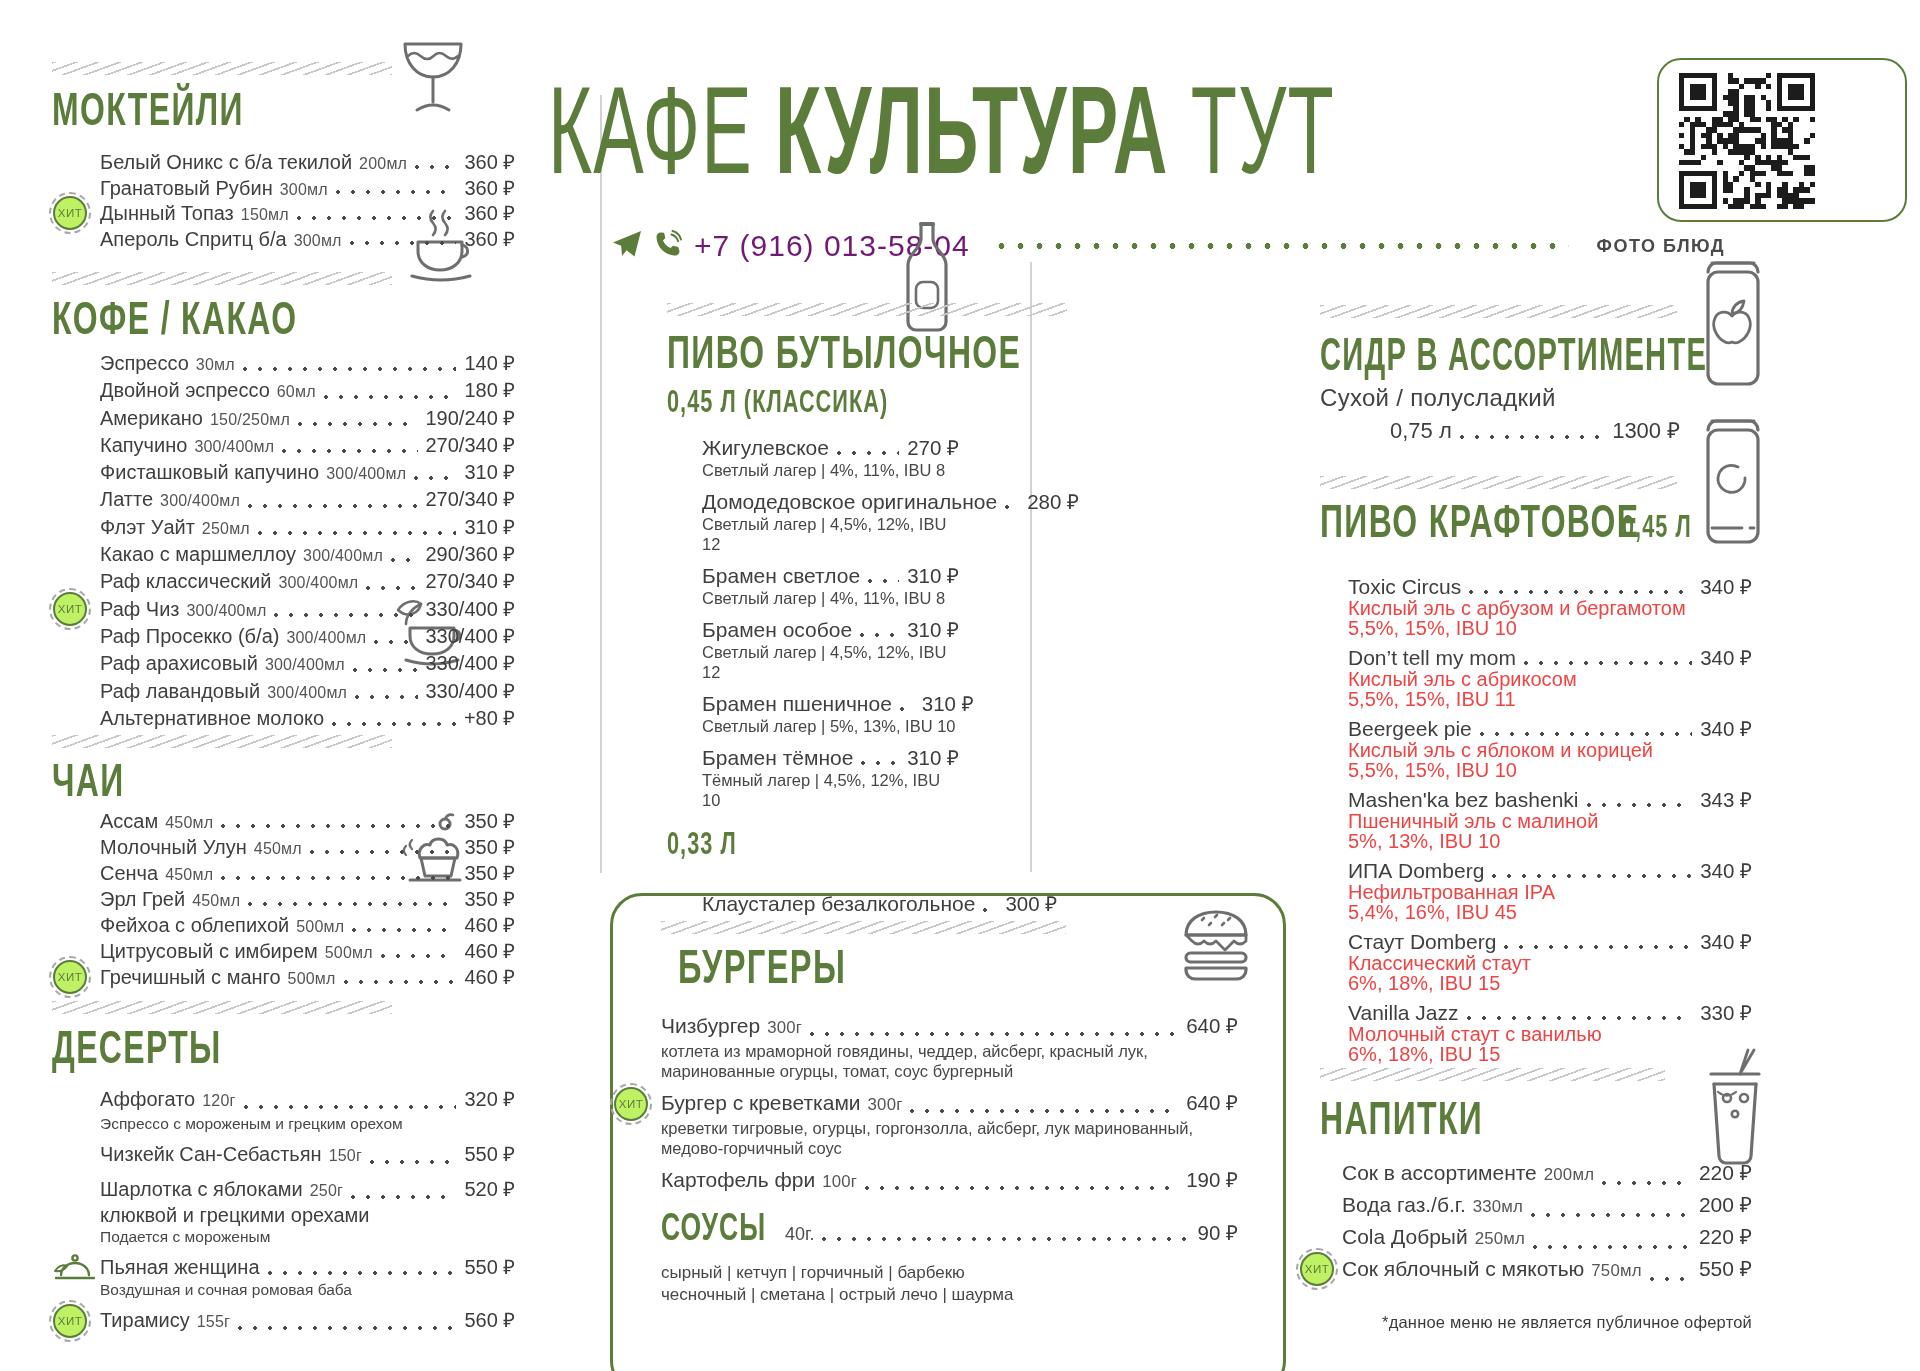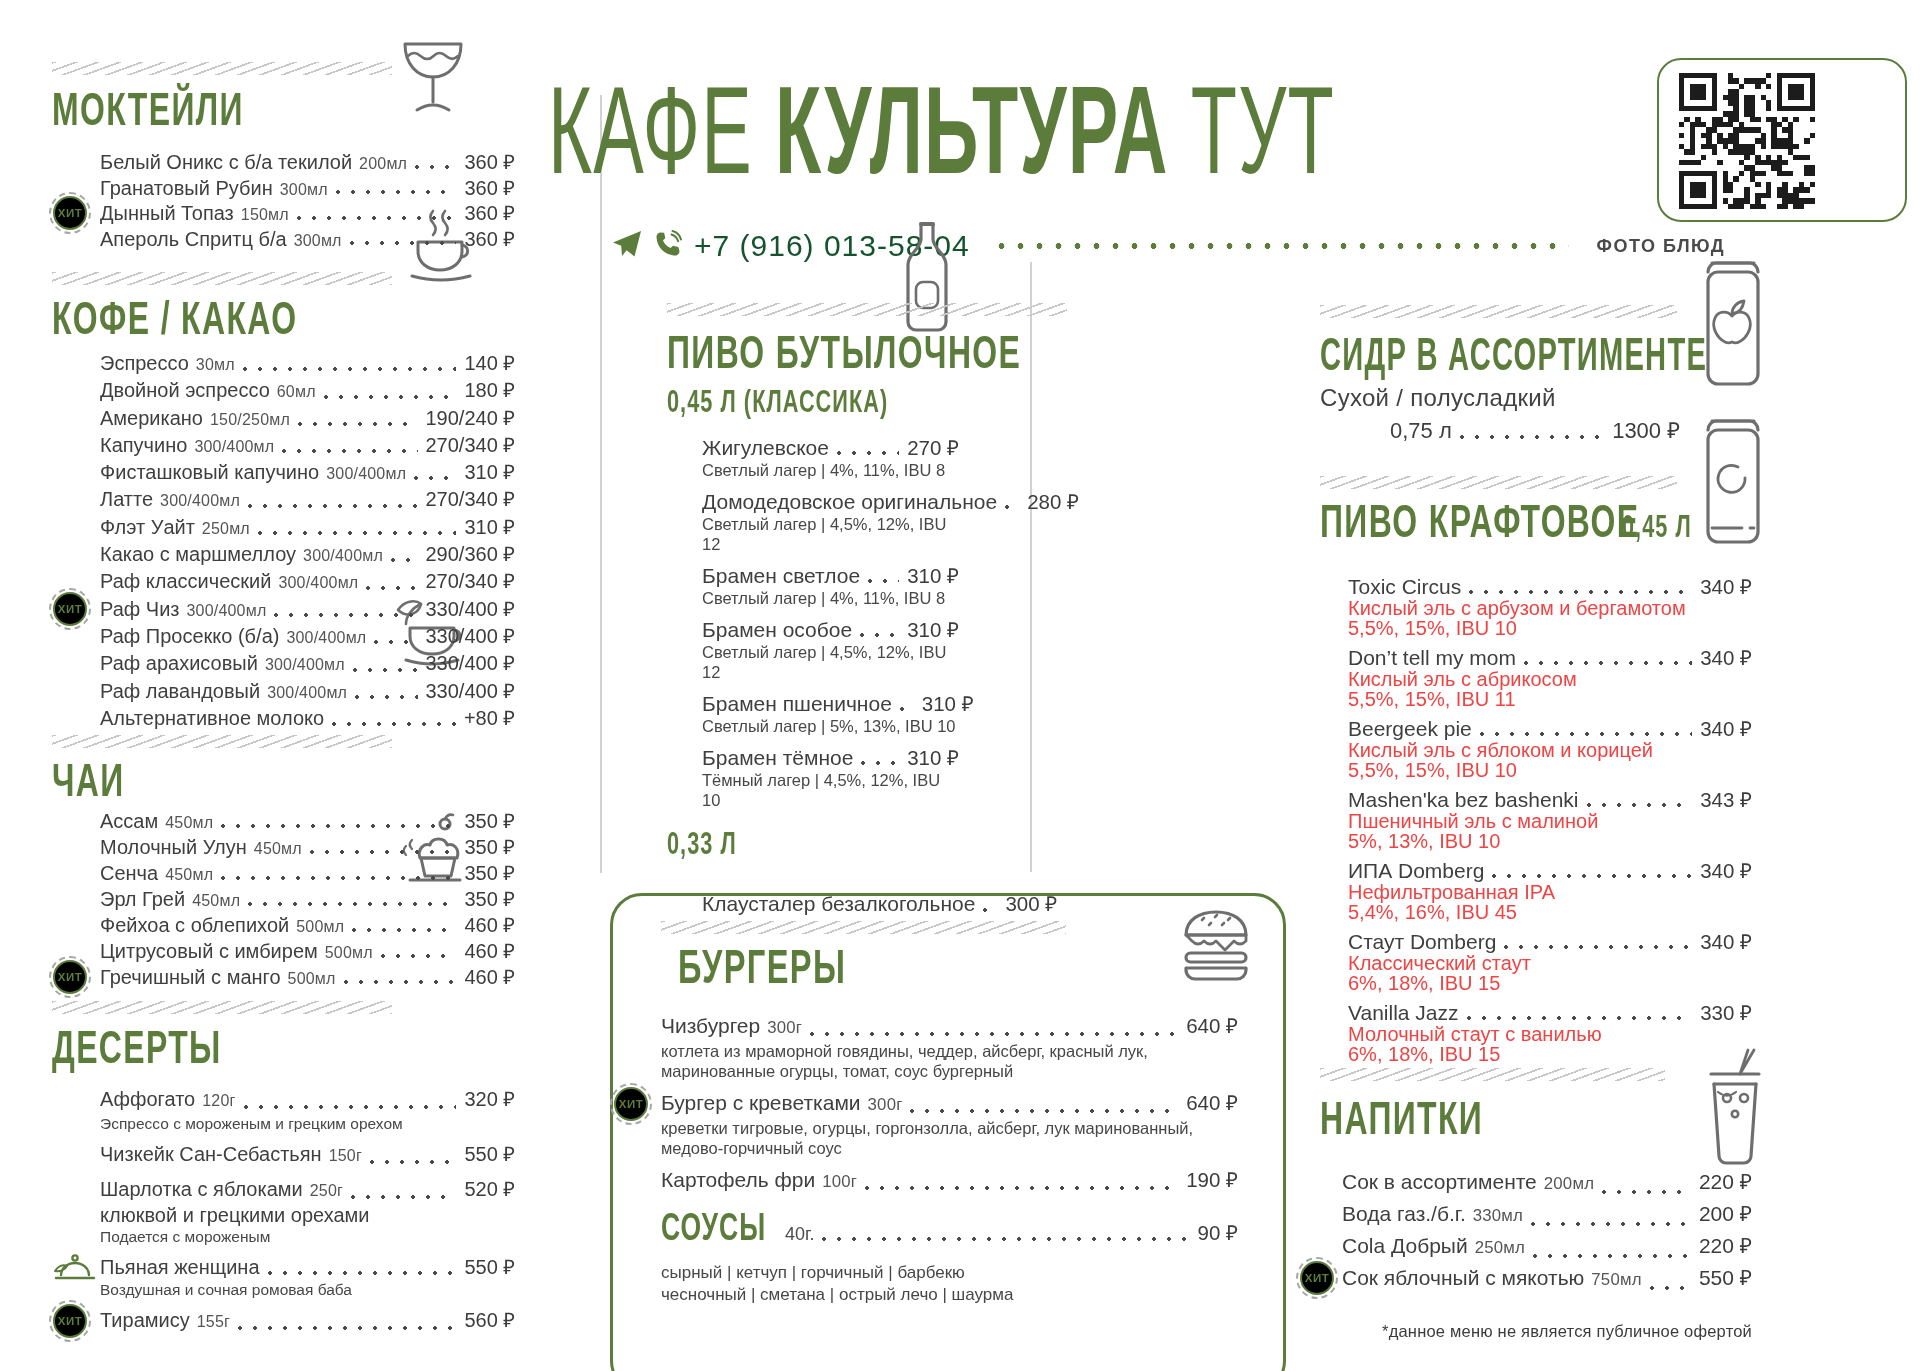--- a/index.html
+++ b/index.html
@@ -31,21 +31,21 @@
 .price{white-space:nowrap;color:#3c3c3c}
 .lh25 .row{height:25.5px;font-size:20px}
 .lh27 .row{height:27.3px;font-size:20px}
 .lh26 .row{height:26px;font-size:20px}
 .lh32 .row{height:32px;font-size:21px}
 
 .badge{position:absolute;left:-47px;top:-3px;width:40px;height:40px;display:none}
 .badge[data-badge]{display:block}
 .b-hit{display:none;width:34px;height:34px;border:2px solid #5c7c3b;border-radius:50%;
        outline:2px dashed #a6a6a6;outline-offset:2.5px;align-items:center;justify-content:center;
-       font-size:11.5px;font-weight:700;color:#5c7c3b;letter-spacing:.5px;background:#000000}
+       font-size:11.5px;font-weight:400;color:#5c7c3b;letter-spacing:.5px;background:#bef264}
 .badge[data-badge="hit"] .b-hit{display:flex}
 .b-dish{display:none}
 .badge[data-badge="dish"] .b-dish{display:block}
 
 .drow{position:relative;margin-bottom:7px;font-size:20px}
 .drow .row{line-height:26px}
 .drow .name2{font-size:20px;line-height:23px}
 .desc{color:#474747}
 .d15{font-size:15.5px;line-height:20px}
 .d16{font-size:16.5px;line-height:20px}
@@ -58,21 +58,21 @@
 .crow .desc,.crow .specs{font-size:20px;line-height:19.5px;color:#ef4444}
 
 .grow{position:relative;margin-bottom:9px}
 .grow .row{font-size:21px;line-height:26px}
 .burger-box{border:3px solid #5c7c3b;border-radius:32px;padding:22px 45px 0 48px}
 .h3-sauce{display:inline-block;width:124px;font-size:39px;line-height:1;font-weight:700;color:#5c7c3b;
           white-space:nowrap;transform:scaleX(.68);transform-origin:left center;letter-spacing:1.5px}
 .s18{font-size:18px;color:#4c4c4c}
 
 .phone-row{position:absolute;left:612px;top:224px;width:1113px;height:44px;display:flex;align-items:center;gap:12px}
-.phone-num{font-size:30px;color:#14532d;letter-spacing:1px;white-space:nowrap}
+.phone-num{font-size:30px;color:#701a75;letter-spacing:1px;white-space:nowrap}
 .gdots{flex:1;height:8px;margin:0 16px;
        background:radial-gradient(circle at 3.5px 4px,#5c7c3b 2.8px,transparent 3.1px) repeat-x;background-size:19px 8px}
 .photo-label{font-size:18px;font-weight:700;color:#4a4a4a;letter-spacing:1.5px;white-space:nowrap}
 
 .qr-box{position:absolute;left:1657px;top:58px;width:250px;height:164px;border:2.5px solid #5c7c3b;border-radius:24px}
 
 .subtitle-plain{font-size:24px;color:#424242;letter-spacing:.3px}
 .footnote{font-size:16.5px;color:#3c3c3c;text-align:right;margin-top:27px;letter-spacing:.2px}
 .icon{position:absolute}
 .icon svg{display:block}
@@ -843,21 +843,21 @@
           </div>
           <div class="desc">Молочный стаут с ванилью</div>
           <div class="specs desc">6%, 18%, IBU 15</div>
         </div>
     </div>
   </div>
 
   <div class="abs" style="left:1320px;top:1068px;width:432px">
     <div class="hatch" style="width:345px"></div>
     <div class="h2" style="margin-top:13px">НАПИТКИ</div>
-    <div class="lh32" style="margin-top:26px;padding-left:22px">
+    <div class="lh32" style="margin-top:17px;padding-left:22px">
       <div class="row">
 
           <span class="iname"><span>Сок в ассортименте</span><span class="size">200мл</span></span>
           <span class="dots"></span>
           <span class="price">220 ₽</span>
         </div>
         <div class="row">
 
           <span class="iname"><span>Вода газ./б.г.</span><span class="size">330мл</span></span>
           <span class="dots"></span>

